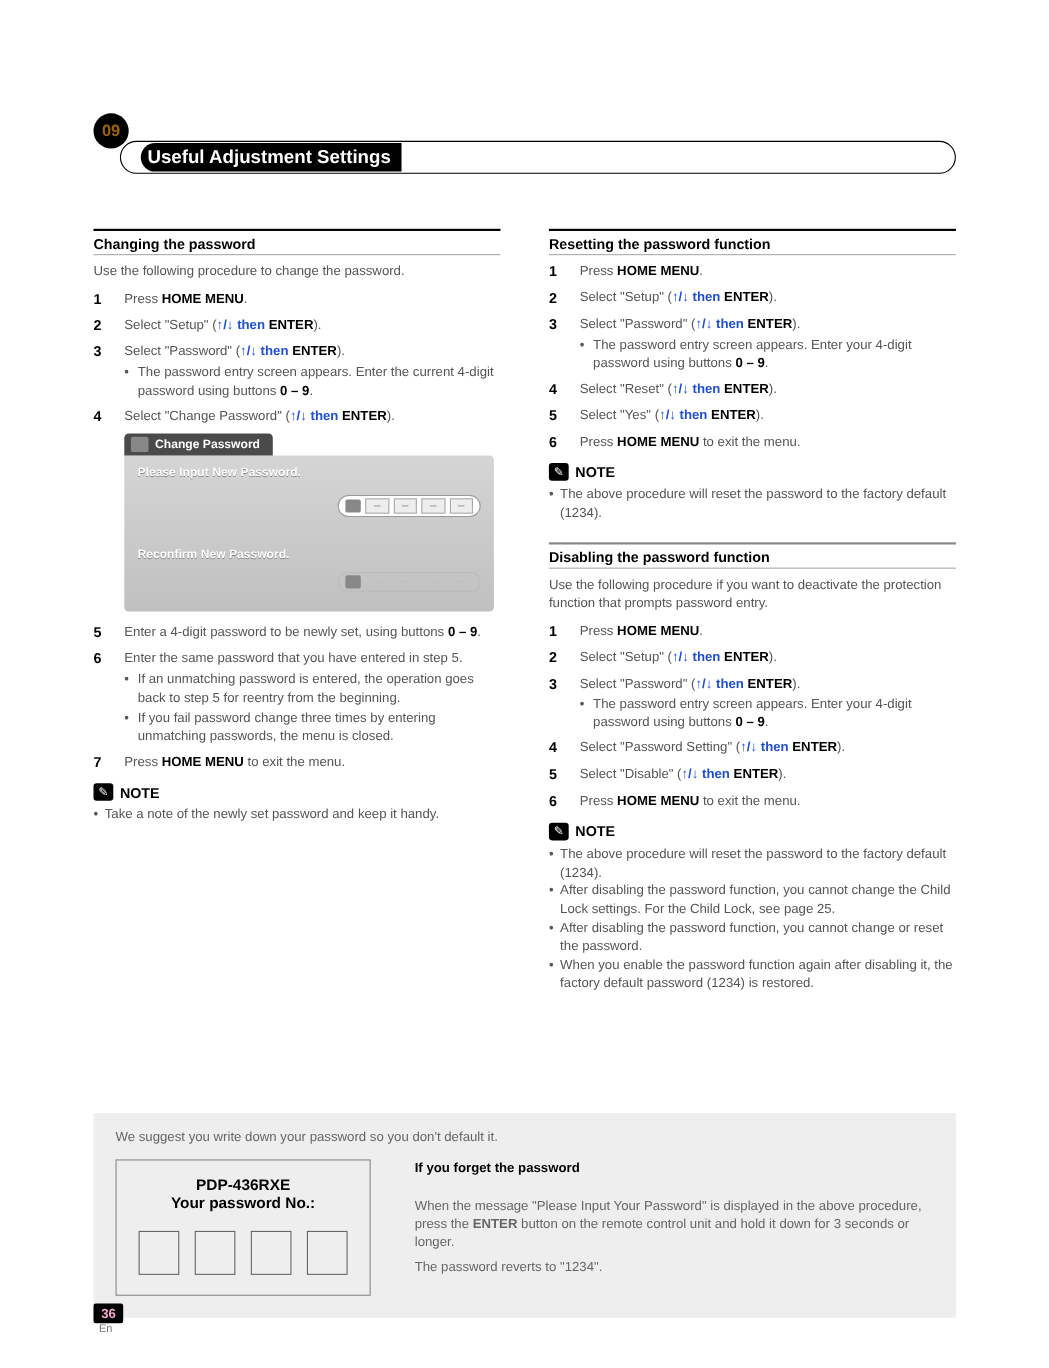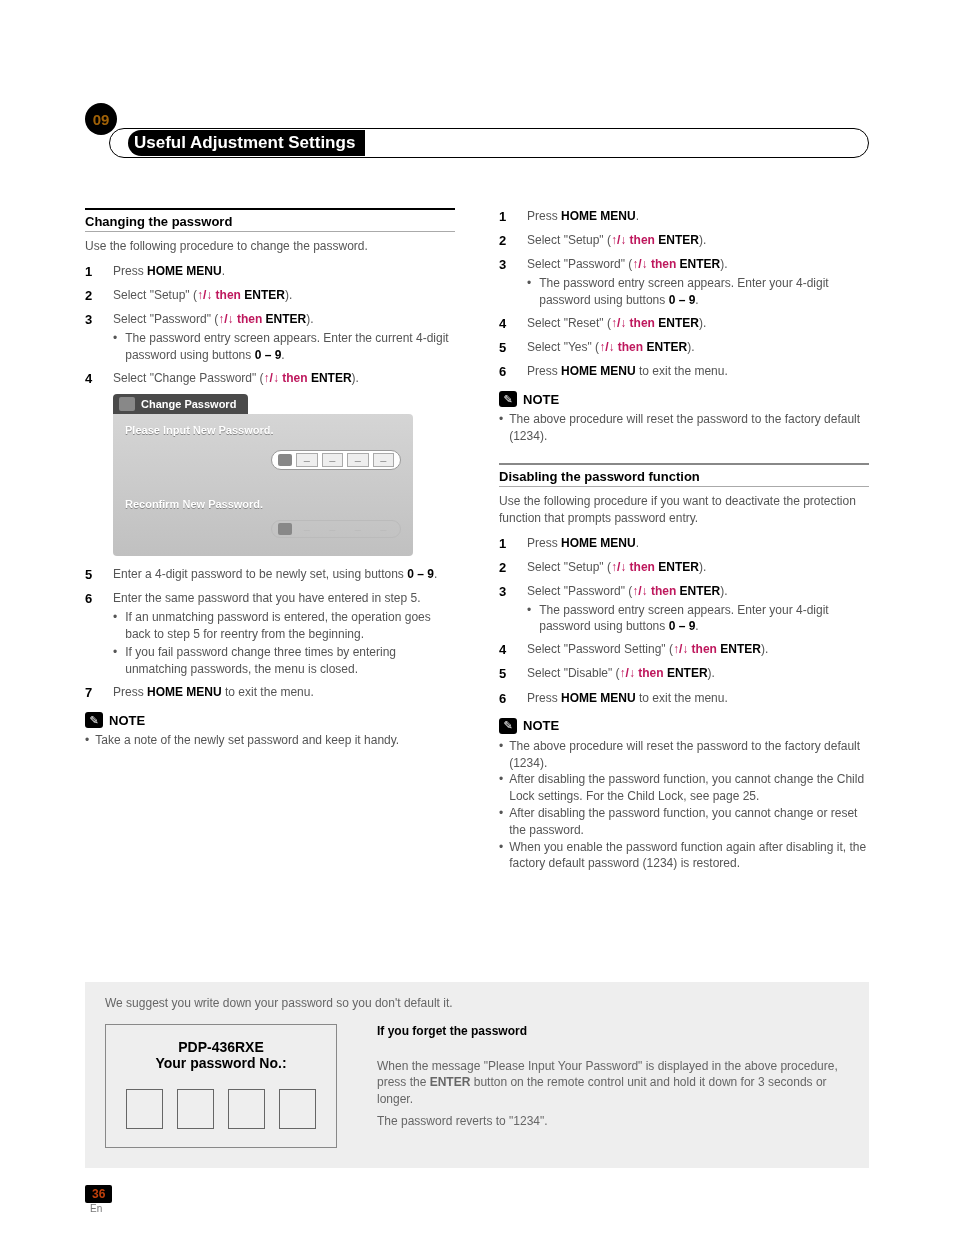--- a/index.html
+++ b/index.html
@@ -72,21 +72,21 @@
     line-height: 1.4;
   }
   .step-num {
     font-weight: bold;
     font-size: 13px;
     width: 14px;
     flex-shrink: 0;
   }
   .step-body { flex: 1; color: #555; }
   .step-body b { color: #000; }
-  .arrow { font-weight: bold; color: #be185d; }
+  .arrow { font-weight: bold; color: #1d4ed8; }
   .bullet-sub {
     display: flex;
     gap: 8px;
     margin-top: 2px;
     padding-left: 0;
     color: #555;
     line-height: 1.4;
   }
   .bullet-sub .dot { flex-shrink: 0; }
   .note-row { display: flex; align-items: center; gap: 6px; margin: 10px 0 4px 0; }
@@ -100,21 +100,21 @@
     align-items: center;
     justify-content: center;
     font-size: 11px;
   }
   .note-label { font-weight: bold; font-size: 13px; }
   .note-text { color: #555; line-height: 1.4; display:flex; gap:6px; }
   .note-text .dot { flex-shrink:0; }
 
   
   .dialog {
-    width: 300px;
+    width: 336px;
     margin: 6px 0 10px 28px;
     font-size: 11px;
   }
   .dialog-title-row { display: flex; }
   .dialog-tab {
     background: #4a4a4a;
     color: #fff;
     font-weight: bold;
     padding: 4px 12px 4px 28px;
     border-top-left-radius: 4px;
@@ -183,21 +183,21 @@
   }
   .pw-card-title { font-weight: bold; font-size: 14px; }
   .pw-card-sub { font-weight: bold; font-size: 14px; margin-bottom: 18px; }
   .pw-slots { display: flex; gap: 14px; justify-content: center; }
   .pw-slot { width: 40px; height: 40px; border: 1px solid #666; }
   .forgot-col { flex: 1; }
   .forgot-title { font-weight: bold; font-size: 12px; margin-bottom: 20px; }
   .forgot-text { color: #666; line-height: 1.35; margin-bottom: 6px; }
 
   .page-footer { position: absolute; left: 85px; bottom: 30px; }
-  .page-num-box { background: #000; color: #c2410c; font-weight: bold; padding: 2px 7px; border-radius: 2px; }
+  .page-num-box { background: #000; color: #f9a8d4; font-weight: bold; padding: 2px 7px; border-radius: 2px; }
   .page-lang { color: #777; font-size: 10px; margin-top: 2px; padding-left:5px;}
 </style>
 </head>
 <body>
 
 <div class="header-row">
   <div class="chap-badge">09</div>
   <div class="chap-pill">
     <div class="chap-pill-inner">Useful Adjustment Settings</div>
   </div>
@@ -288,20 +288,21 @@
       <div class="note-icon">✎</div>
       <div class="note-label">NOTE</div>
     </div>
     <div class="note-text">
         <span class="dot">•</span>
         <span>Take a note of the newly set password and keep it handy.</span>
       </div>
   </div>
 
   <div class="col">
+    <div class="section-title">Resetting the password function</div>
 
     <div class="step">
         <div class="step-num">1</div>
       <div class="step-body"><span>Press </span><b>HOME MENU</b><span>.</span></div>
       </div>
     <div class="step">
         <div class="step-num">2</div>
       <div class="step-body"><span>Select "Setup" (</span><span class="arrow">↑/↓ then </span><b>ENTER</b><span>).</span></div>
       </div>
     <div class="step">

